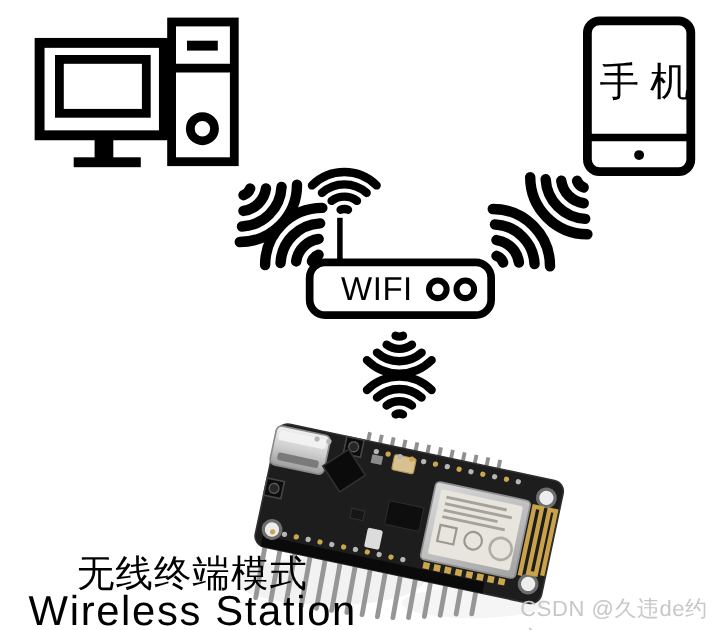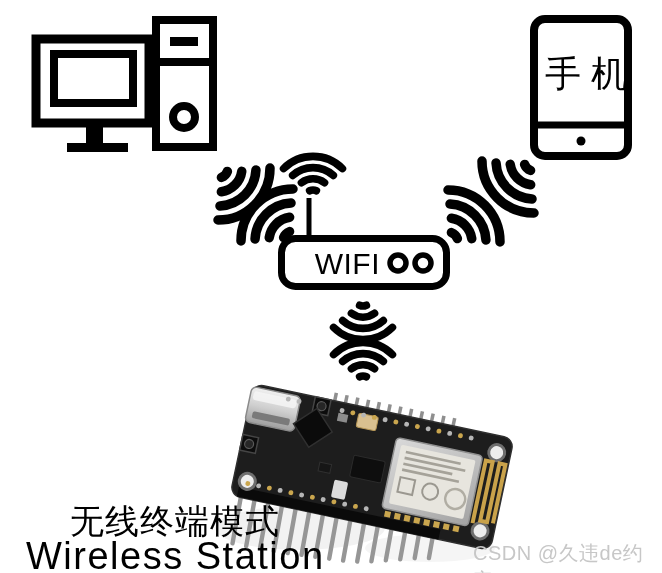--- a/index.html
+++ b/index.html
@@ -7,21 +7,21 @@
     position:relative;width:662px;height:573px;background:#fff;overflow:hidden;
     font-family:"Liberation Sans","DejaVu Sans",sans-serif;color:#000;
   }
   .abs{position:absolute;}
   .phone-label{
     left:530px;top:50px;width:112px;text-align:center;
     font-size:36px;font-weight:400;letter-spacing:0;
     font-family:"Liberation Sans","DejaVu Sans",sans-serif;
   }
   .router-label{
-    left:310px;top:247px;width:70px;text-align:right;
+    left:310px;top:247px;width:70px;text-align:left;
     font-size:30px;font-weight:400;letter-spacing:.5px;
   }
   .caption-zh{
     left:70px;top:499px;font-size:34px;font-weight:500;letter-spacing:1px;
   }
   .caption-en{
     left:26px;top:535px;font-size:38px;font-weight:400;letter-spacing:1.5px;
   }
   .watermark{
     left:473px;top:540px;font-size:20px;font-weight:400;color:#c7c7c7;letter-spacing:.5px;

